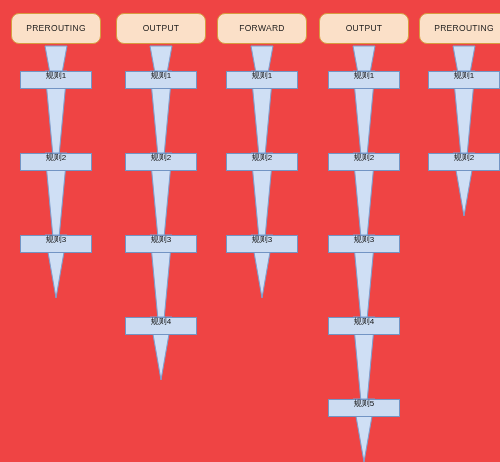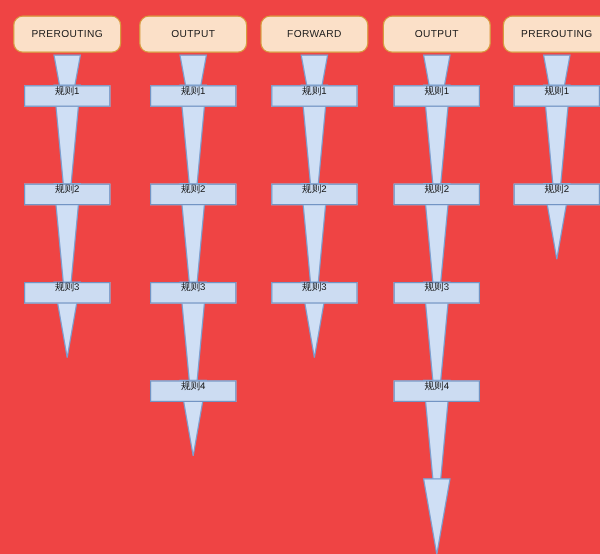--- a/index.html
+++ b/index.html
@@ -239,20 +239,23 @@
       </div>
       <div class="rule-box" style="top: 153px; background: rgb(204, 220, 242); border-color: rgb(114, 148, 196);">
         <div class="rule-label">规则2</div>
       </div>
       <div class="rule-box" style="top: 235px; background: rgb(204, 220, 242); border-color: rgb(114, 148, 196);">
         <div class="rule-label">规则3</div>
       </div>
       <div class="rule-box" style="top: 317px; background: rgb(204, 220, 242); border-color: rgb(114, 148, 196);">
         <div class="rule-label">规则4</div>
       </div>
+      <div class="rule-box" style="top: 399px; background: rgb(204, 220, 242); border-color: rgb(114, 148, 196);">
+        <div class="rule-label">规则5</div>
+      </div>
     </div>
     <div class="chain-column" style="left: 394px;">
       <div class="chain-header" style="background: rgb(251, 224, 200); border-color: rgb(215, 155, 63);">
         <div class="chain-header-label" style="color: rgb(26, 26, 26);">PREROUTING</div>
       </div>
       <div class="arrow" style="top: 46px; height: 60px;">
         <svg viewBox="0 0 22 60" preserveAspectRatio="none">
           <polygon points="0,0 22,0 11,60" fill="#cfdff5" stroke="#7a9fd0" stroke-width="1" stroke-linejoin="miter"></polygon>
         </svg>
       </div>

